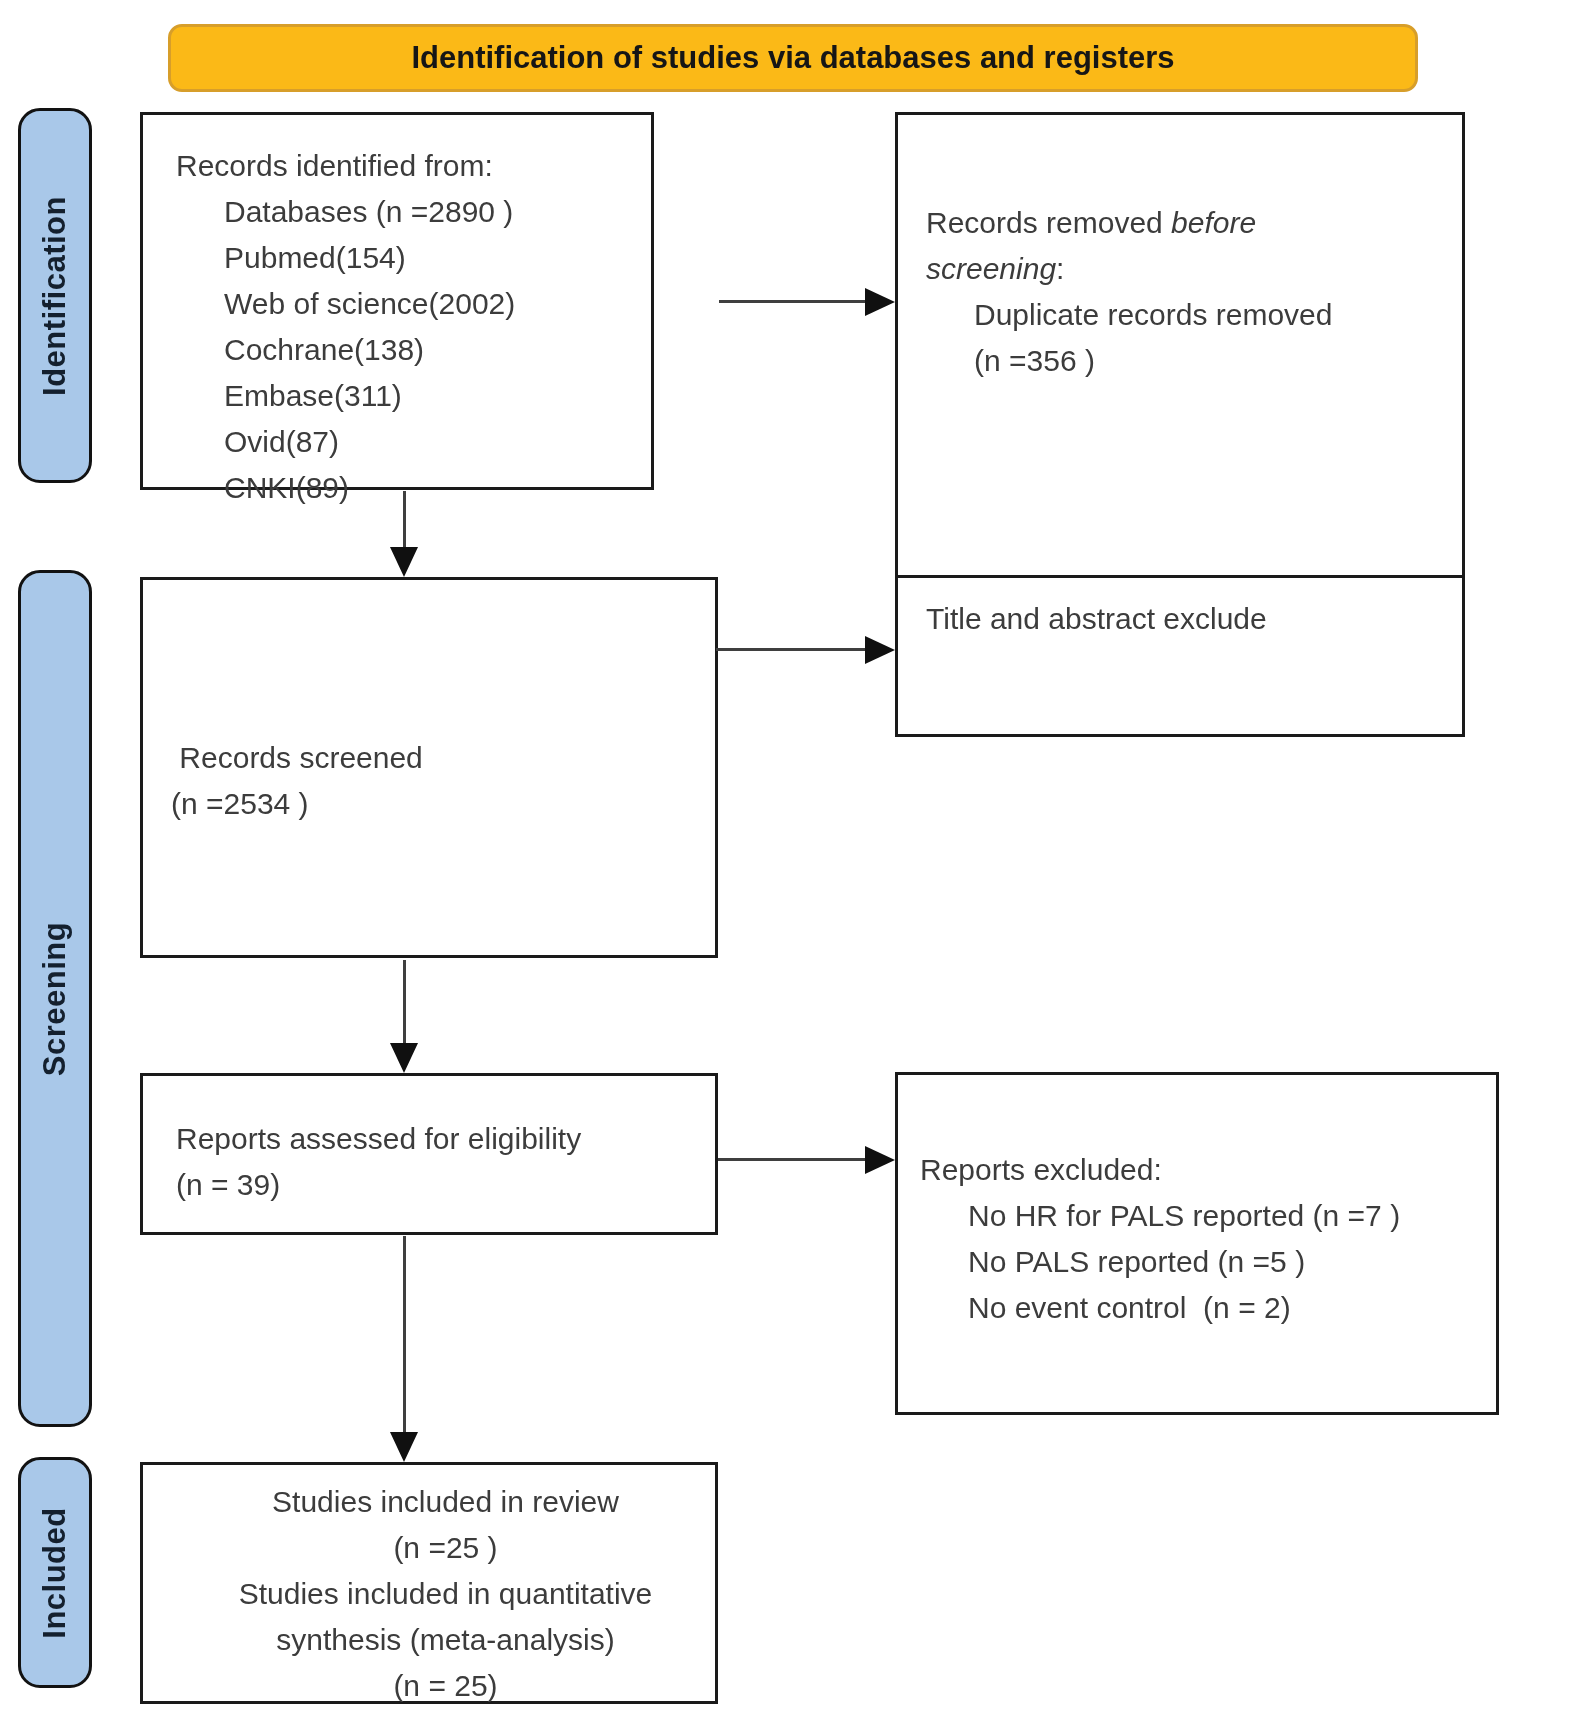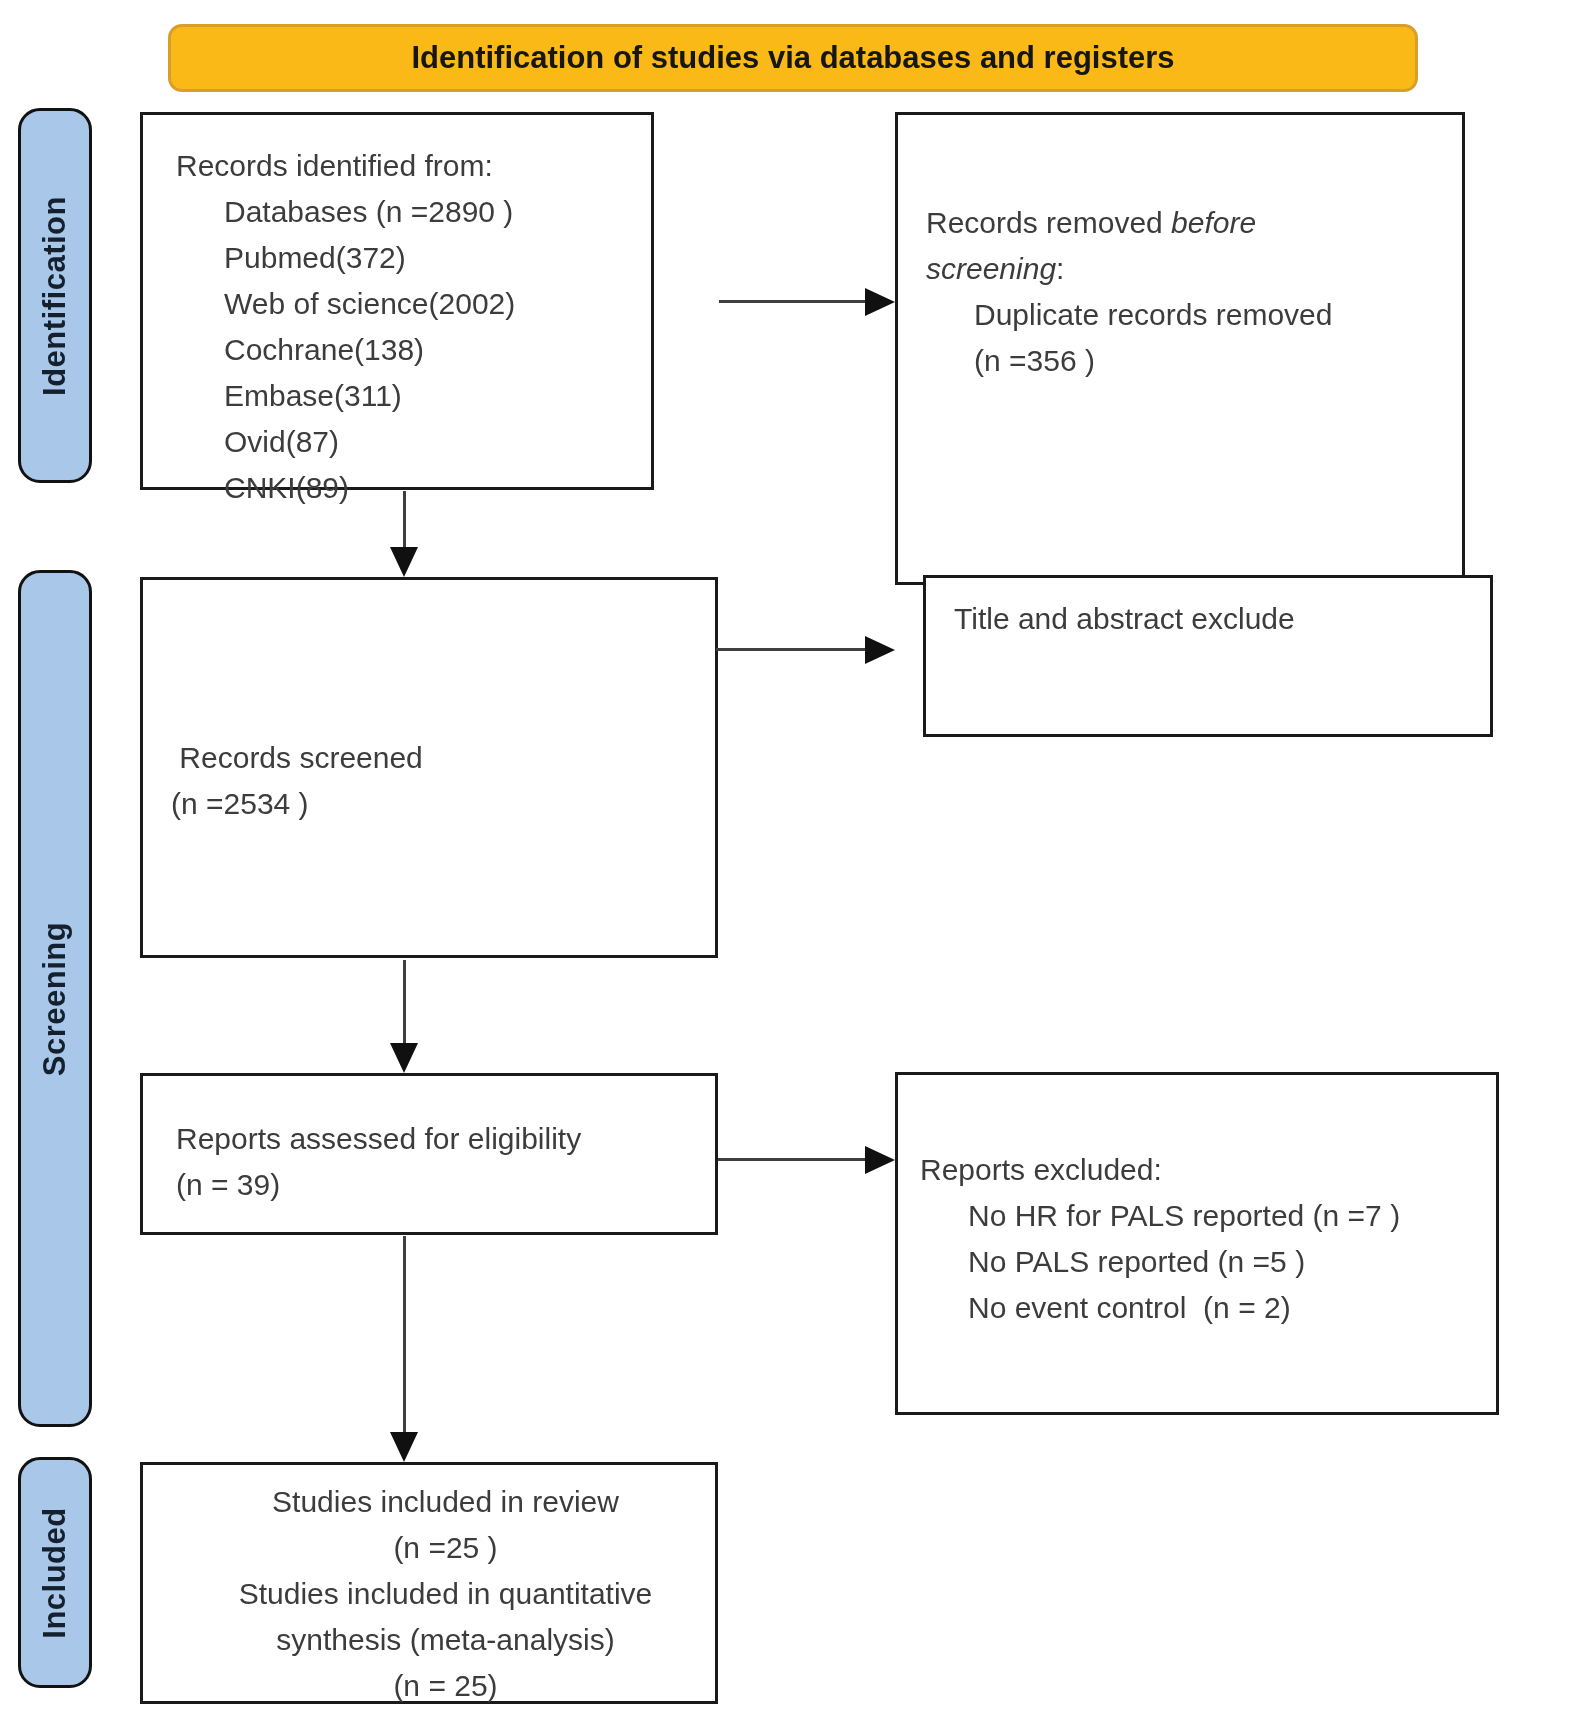--- a/index.html
+++ b/index.html
@@ -82,41 +82,41 @@
   <div class="pill" style="left:18px;top:570px;width:74px;height:857px;">
     <span>Screening</span>
   </div>
   <div class="pill" style="left:18px;top:1457px;width:74px;height:231px;">
     <span>Included</span>
   </div>
 
   <div class="flowbox" style="left:140px;top:112px;width:514px;height:378px;padding:28px 10px 0 33px;">
     <div class="line">Records identified from:</div>
     <div class="line indent">Databases (n =2890 )</div>
-    <div class="line indent">Pubmed(372)</div>
+    <div class="line indent">Pubmed(154)</div>
     <div class="line indent">Web of science(2002)</div>
     <div class="line indent">Cochrane(138)</div>
     <div class="line indent">Embase(311)</div>
     <div class="line indent">Ovid(87)</div>
     <div class="line indent">CNKI(89)</div>
   </div>
 
   <div class="flowbox" style="left:895px;top:112px;width:570px;height:473px;padding:85px 10px 0 28px;">
     <div class="line"><span>Records removed </span><i>before</i></div>
     <div class="line"><i>screening</i><span>:</span></div>
     <div class="line indent">Duplicate records removed</div>
     <div class="line indent">(n =356 )</div>
   </div>
 
   <div class="flowbox" style="left:140px;top:577px;width:578px;height:381px;padding:155px 22px 0 28px;">
     <div class="line"> Records screened</div>
     <div class="line">(n =2534 )</div>
   </div>
 
-  <div class="flowbox" style="left:895px;top:575px;width:570px;height:162px;padding:18px 10px 16px 28px;margin-left:28px;">
+  <div class="flowbox" style="left:895px;top:575px;width:570px;height:162px;padding:18px 10px 16px 28px;">
     <div class="line">Title and abstract exclude</div>
   </div>
 
   <div class="flowbox" style="left:140px;top:1073px;width:578px;height:162px;padding:40px 10px 0 33px;">
     <div class="line">Reports assessed for eligibility</div>
     <div class="line">(n = 39)</div>
   </div>
 
   <div class="flowbox" style="left:895px;top:1072px;width:604px;height:343px;padding:72px 10px 0 22px;">
     <div class="line">Reports excluded:</div>

